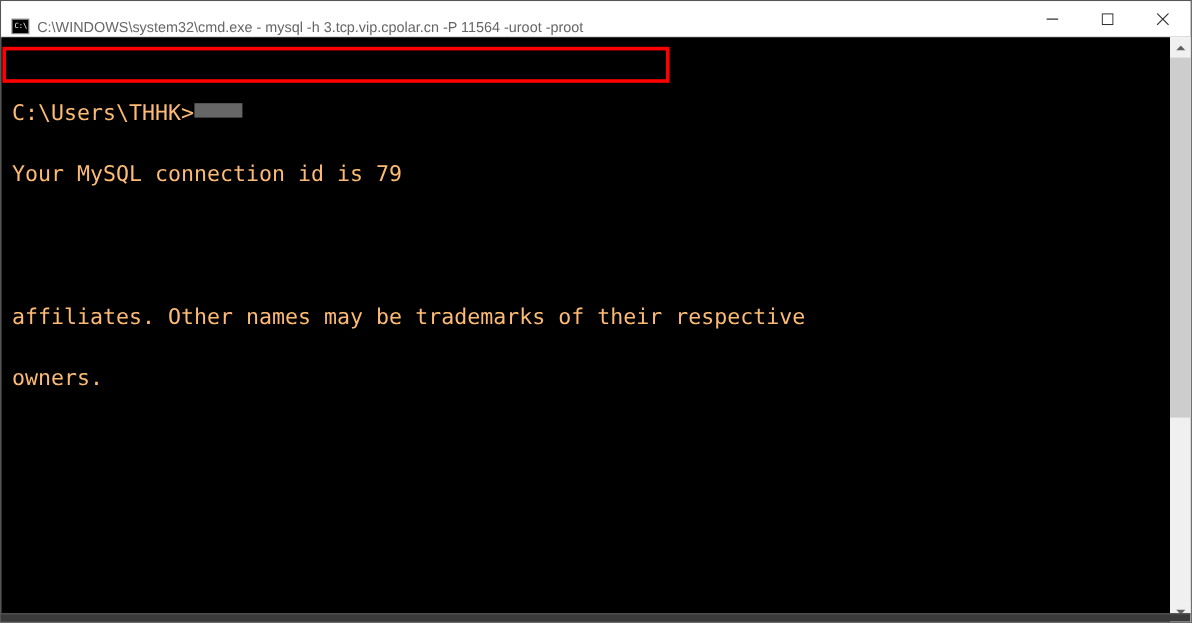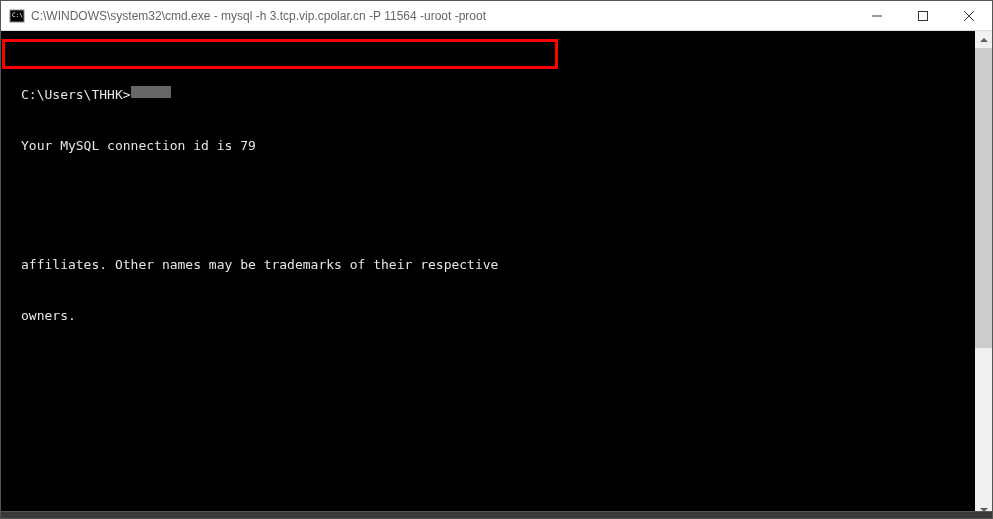--- a/index.html
+++ b/index.html
@@ -13,21 +13,21 @@
       width: 993px;
       height: 519px;
       overflow: hidden;
       position: relative;
       border: 1px solid #555;
     }
     .titlebar {
       height: 30px;
       background: #fff;
       display: flex;
-      align-items: center;
+      align-items: flex-end;
       position: relative;
       border-bottom: 1px solid #ddd;
     }
     .title-icon {
       width: 16px;
       height: 16px;
       margin-left: 8px;
       margin-right: 6px;
       display: flex;
       align-items: center;
@@ -54,25 +54,25 @@
       font-size: 10px;
     }
     .terminal-area {
       position: relative;
       width: 100%;
       height: calc(100% - 30px);
       background: #fff;
     }
     .terminal {
       background: #000;
-      color: #e5e5e5;
+      color: #fdba74;
       font-family: "NSimSun", "SimSun", "Consolas", monospace;
-      font-size: 13px;
+      font-size: 18px;
       line-height: 17px;
-      padding: 4px 0 0 20px;
+      padding: 4px 0 0 9px;
       height: 100%;
       width: calc(100% - 17px);
       overflow: hidden;
       white-space: pre;
       position: relative;
     }
     .scrollbar {
       position: absolute;
       right: 0;
       top: 0;

